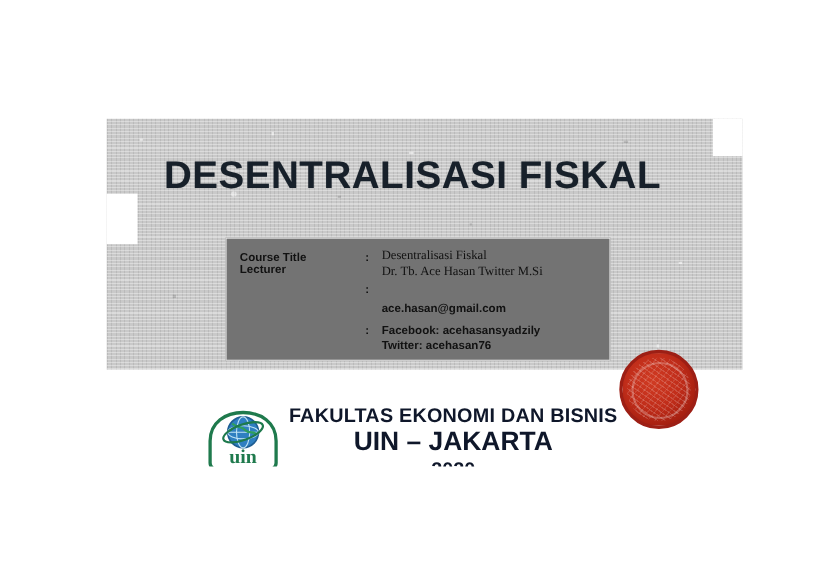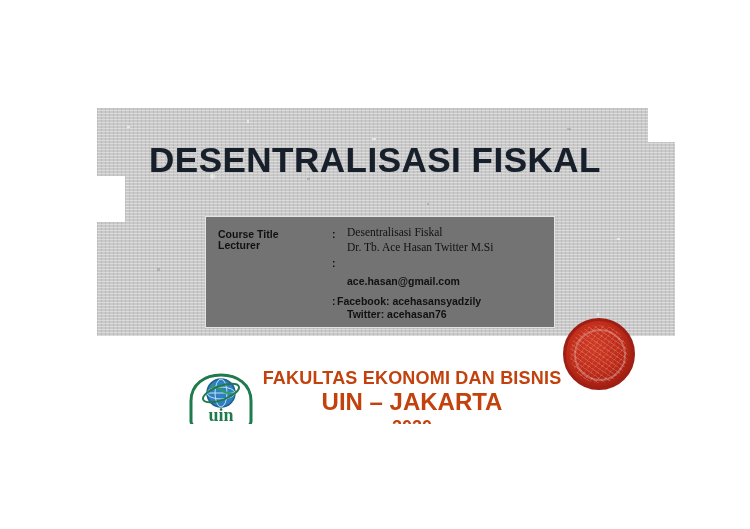--- a/index.html
+++ b/index.html
@@ -112,21 +112,21 @@
   }
 
   .r-course-label { left: 12px; top: 11px; }
   .r-course-colon { left: 126px; top: 11px; }
   .r-course-val   { left: 141px; top: 9px; }
   .r-course-val2  { left: 141px; top: 24px; }
   .r-lect-label   { left: 12px; top: 22px; }
   .r-lect-colon   { left: 126px; top: 40px; }
   .r-email        { left: 141px; top: 58px; }
   .r-soc-colon    { left: 126px; top: 78px; }
-  .r-fb           { left: 131px; top: 78px; }
+  .r-fb           { left: 141px; top: 78px; }
   .r-tw           { left: 141px; top: 91px; }
 
   
   .stamp {
     position: absolute;
     left: 563px;
     top: 318px;
     width: 72px;
     height: 72px;
     border-radius: 50%;
@@ -164,21 +164,21 @@
     height: 60px;
   }
 
   
   .footer {
     position: absolute;
     left: 262px;
     top: 366px;
     width: 300px;
     text-align: center;
-    color: #c2410c;
+    color: #0f172a;
   }
   .footer-line1 {
     font-family: "Liberation Sans", sans-serif;
     font-size: 18px;
     font-weight: bold;
     letter-spacing: 0.2px;
     line-height: 24px;
   }
   .footer-line2 {
     font-family: "Liberation Sans", sans-serif;

